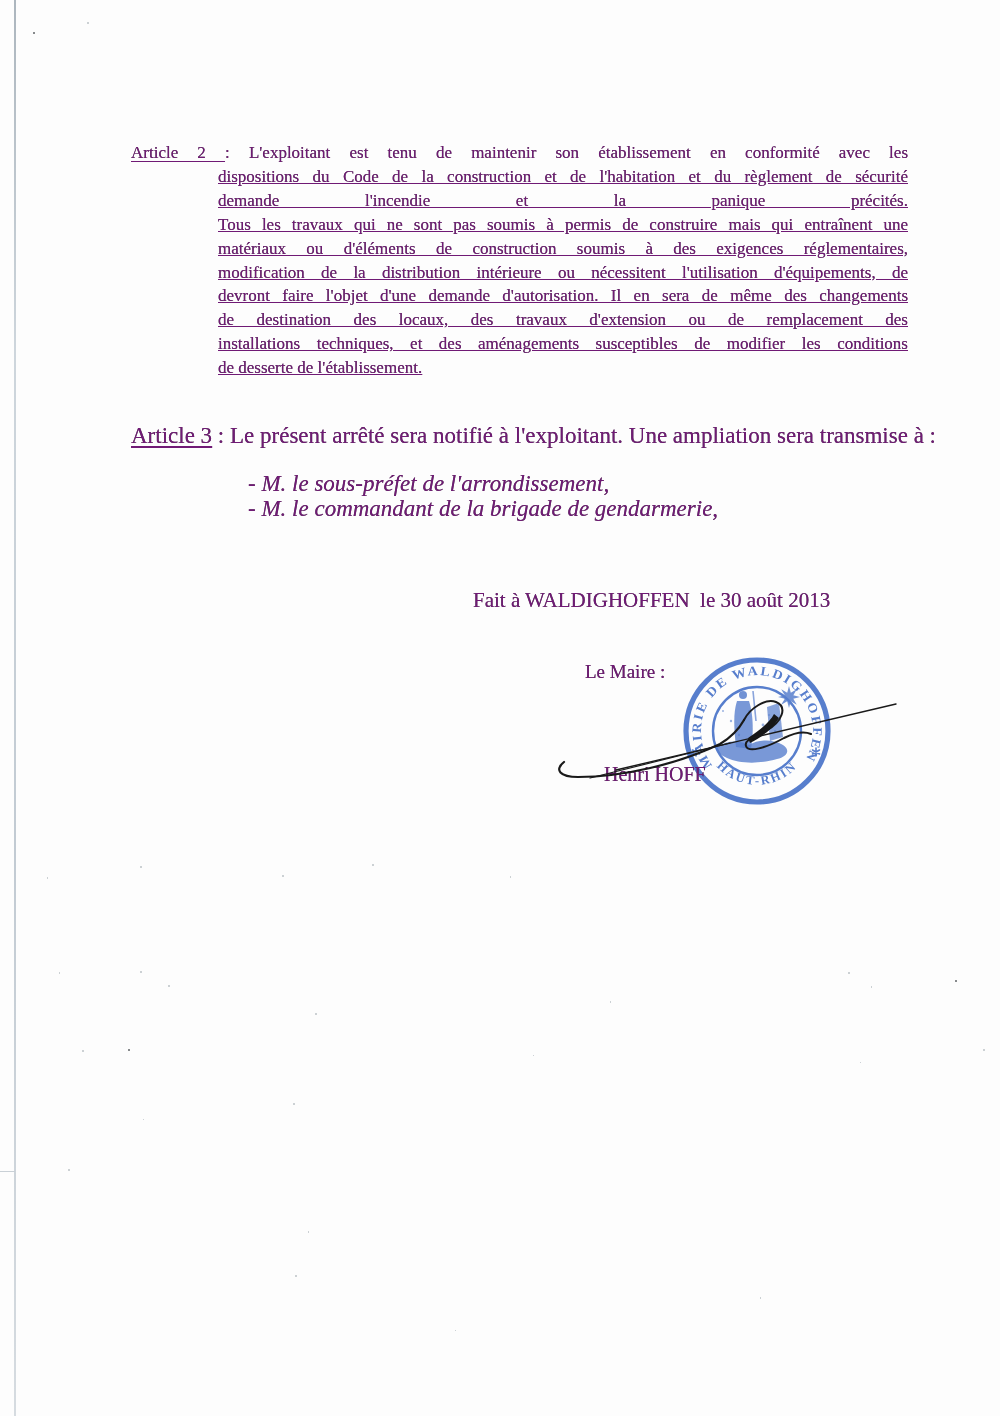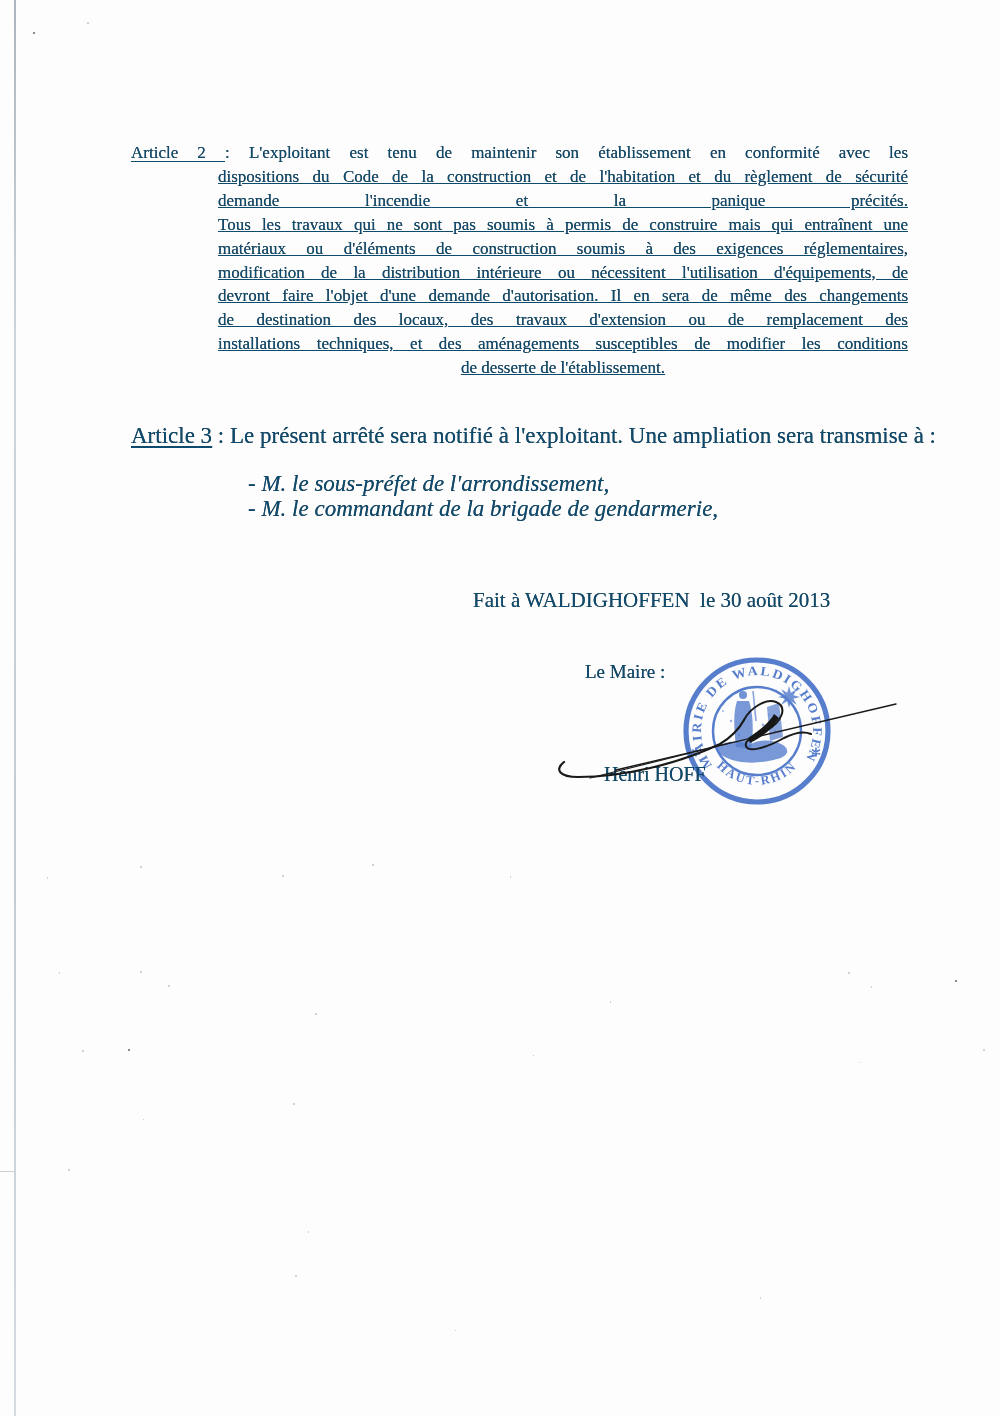--- a/index.html
+++ b/index.html
@@ -1,39 +1,39 @@
 <!DOCTYPE html>
 <html><head>
 <meta charset="utf-8">
 <style>
   html,body { margin:0; padding:0; background:#ffffff; }
   .page {
     position:relative; width:1000px; height:1416px;
     background:#fdfdfd; overflow:hidden;
     font-family:"Liberation Serif", serif;
-    color:#0c4a6e;
+    color:#701a75;
   }
   
   .scan-edge {
     position:absolute; left:14px; top:0; width:2px; height:1416px;
     background:linear-gradient(to bottom,#98a4ae,#c2ccd4 25%,#b3bec8 60%,#ccd3d9);
     opacity:.8;
   }
   .scan-tick { position:absolute; height:1px; background:#c9d0d6; }
   .speck { position:absolute; border-radius:50%; background:#87919a; opacity:.55; }
   .speck.dark { background:#3a3e42; opacity:.8; }
 
   .txt { text-shadow:0 0 .5px rgba(25,25,25,.75); }
 
   
   .a2 { position:absolute; left:131px; top:141px; width:777px;
         font-size:17px; line-height:23.9px; }
   .a2-body { margin-left:87px; width:690px;text-decoration:underline; }
   .jline { text-align:justify; text-align-last:justify; }
-  .lline { text-align:center; }
+  .lline { text-align:left; }
   .u { text-decoration:underline; text-underline-offset:3px; }
 
   
   .a3 { position:absolute; left:131px; top:424px; font-size:23px; line-height:24px; }
 
   
   .recips { position:absolute; left:248px; top:471px; font-size:23px; line-height:25.3px;font-style:italic; }
 
   .fait { position:absolute; left:473px; top:587px; font-size:21px; line-height:26px; white-space:pre;text-align:center; }
   .lemaire { position:absolute; left:585px; top:660px; font-size:19px; line-height:24px; }

